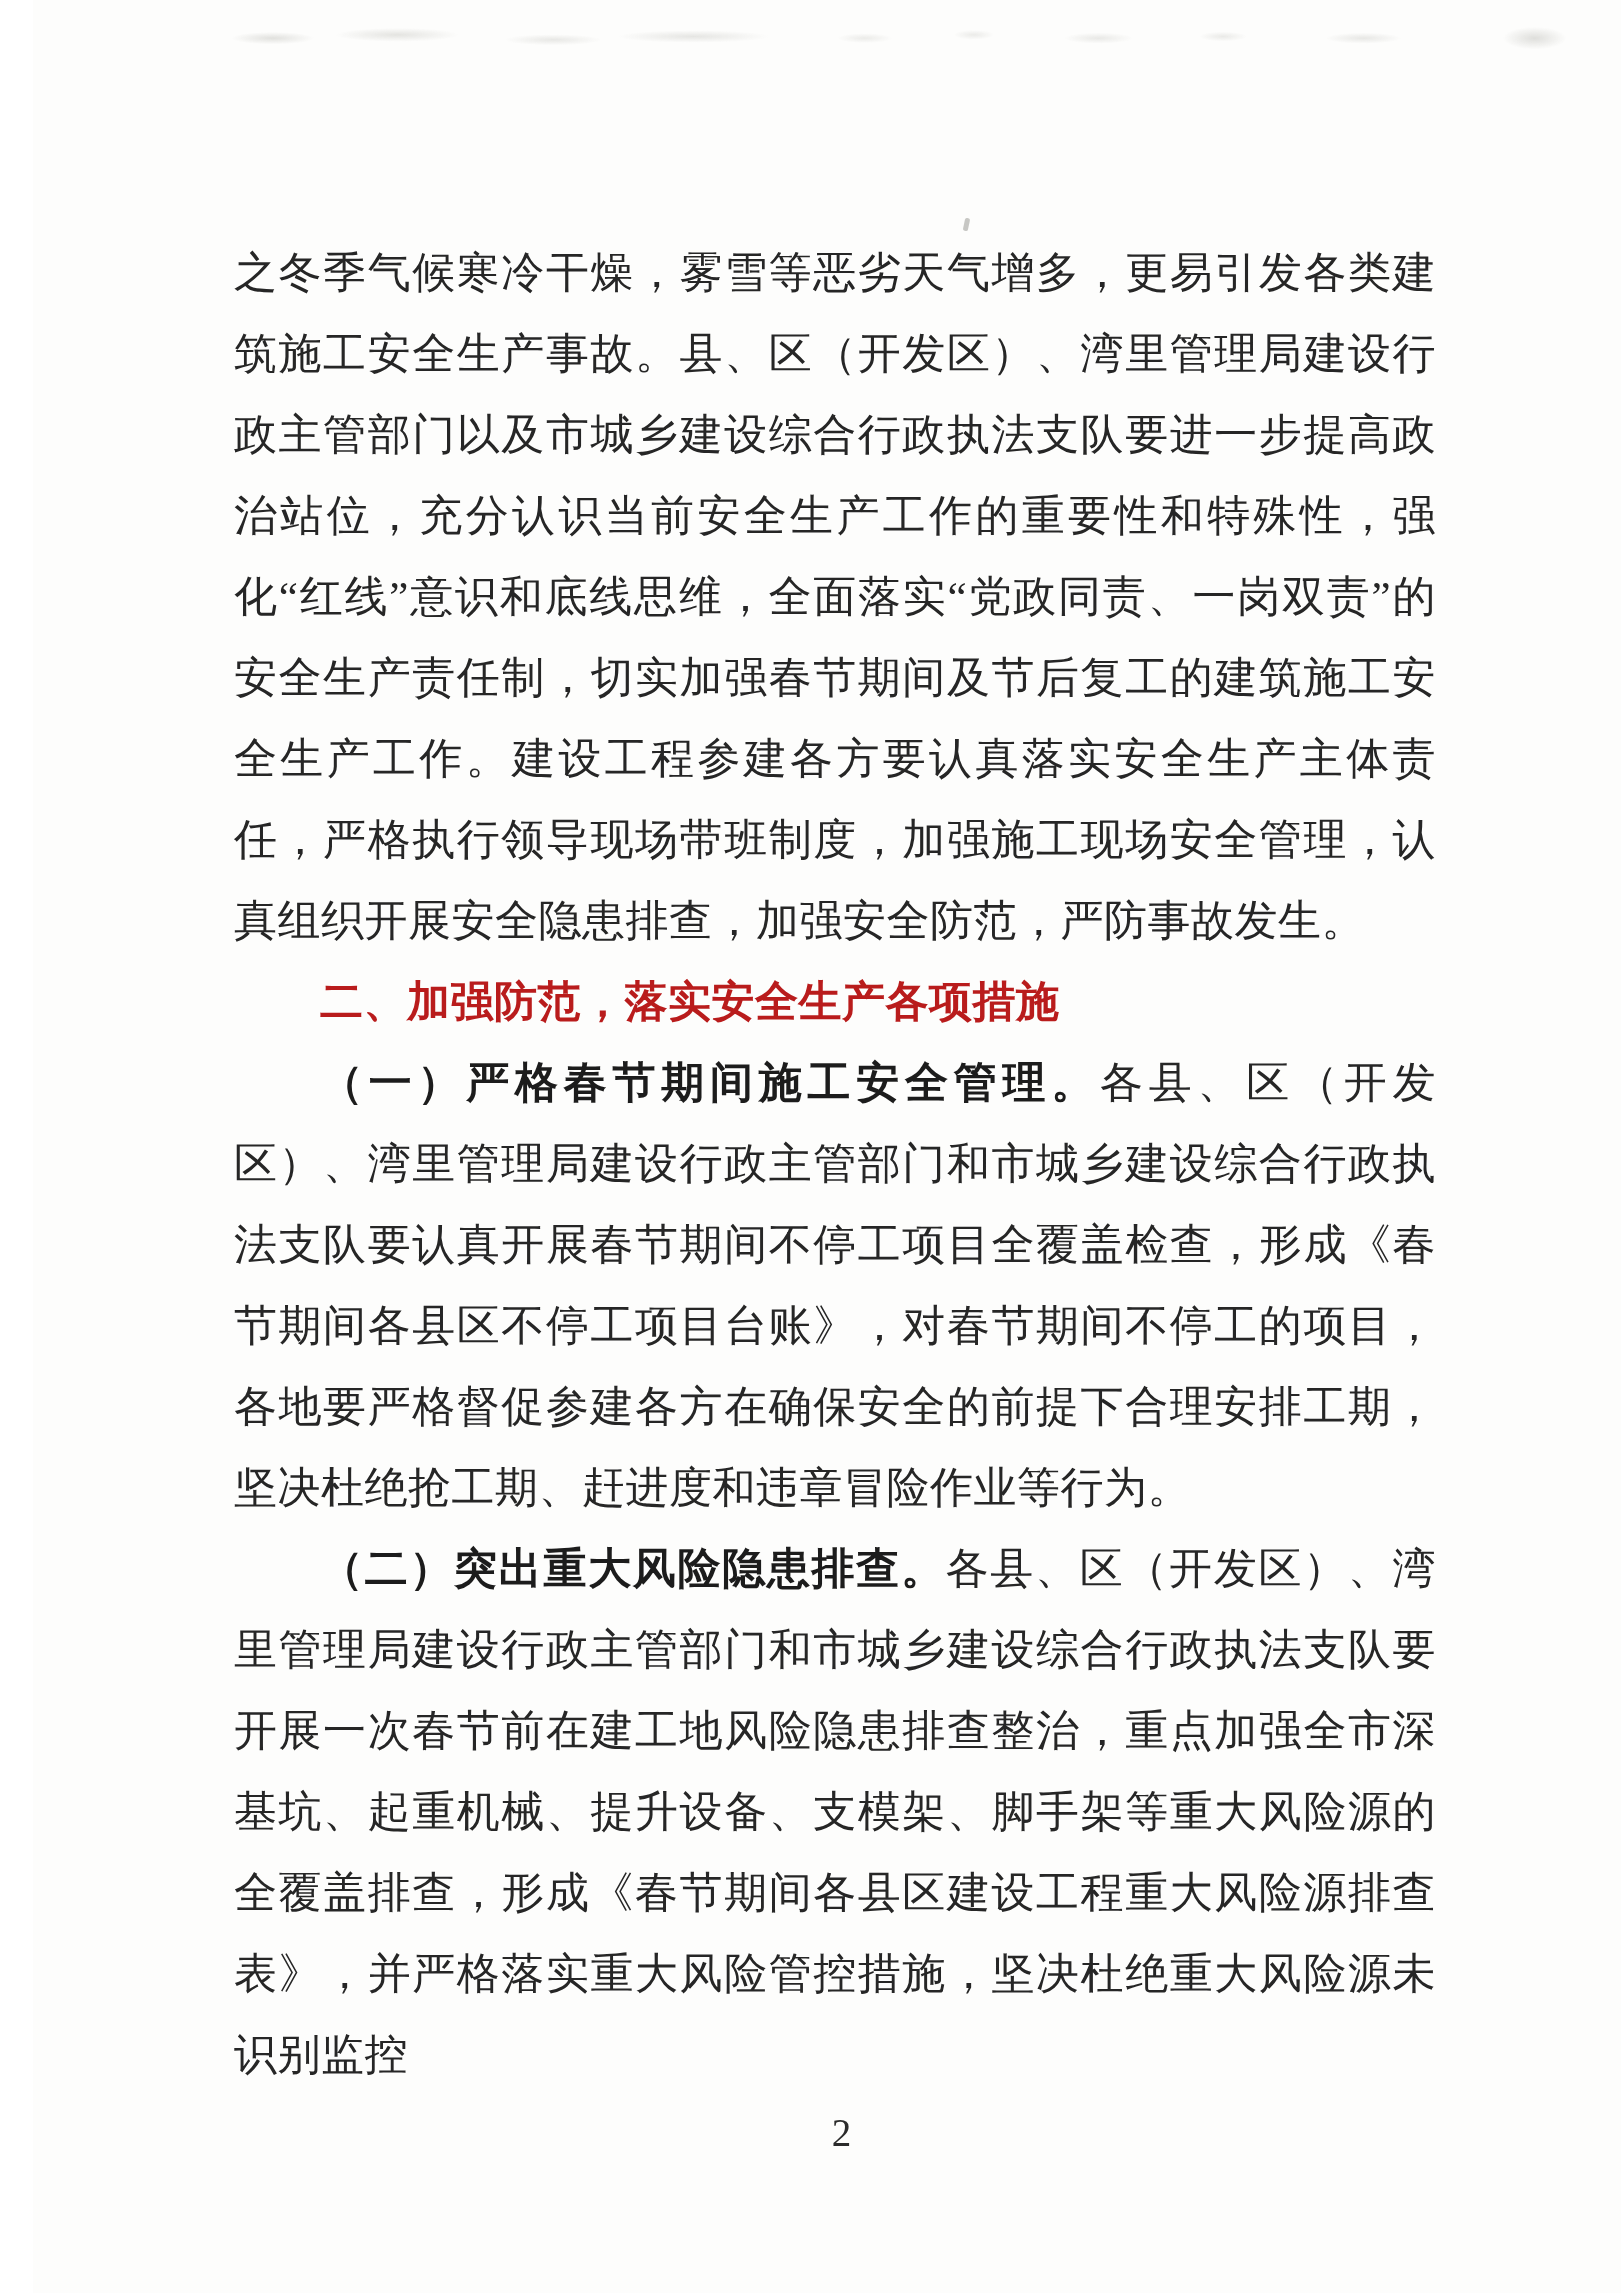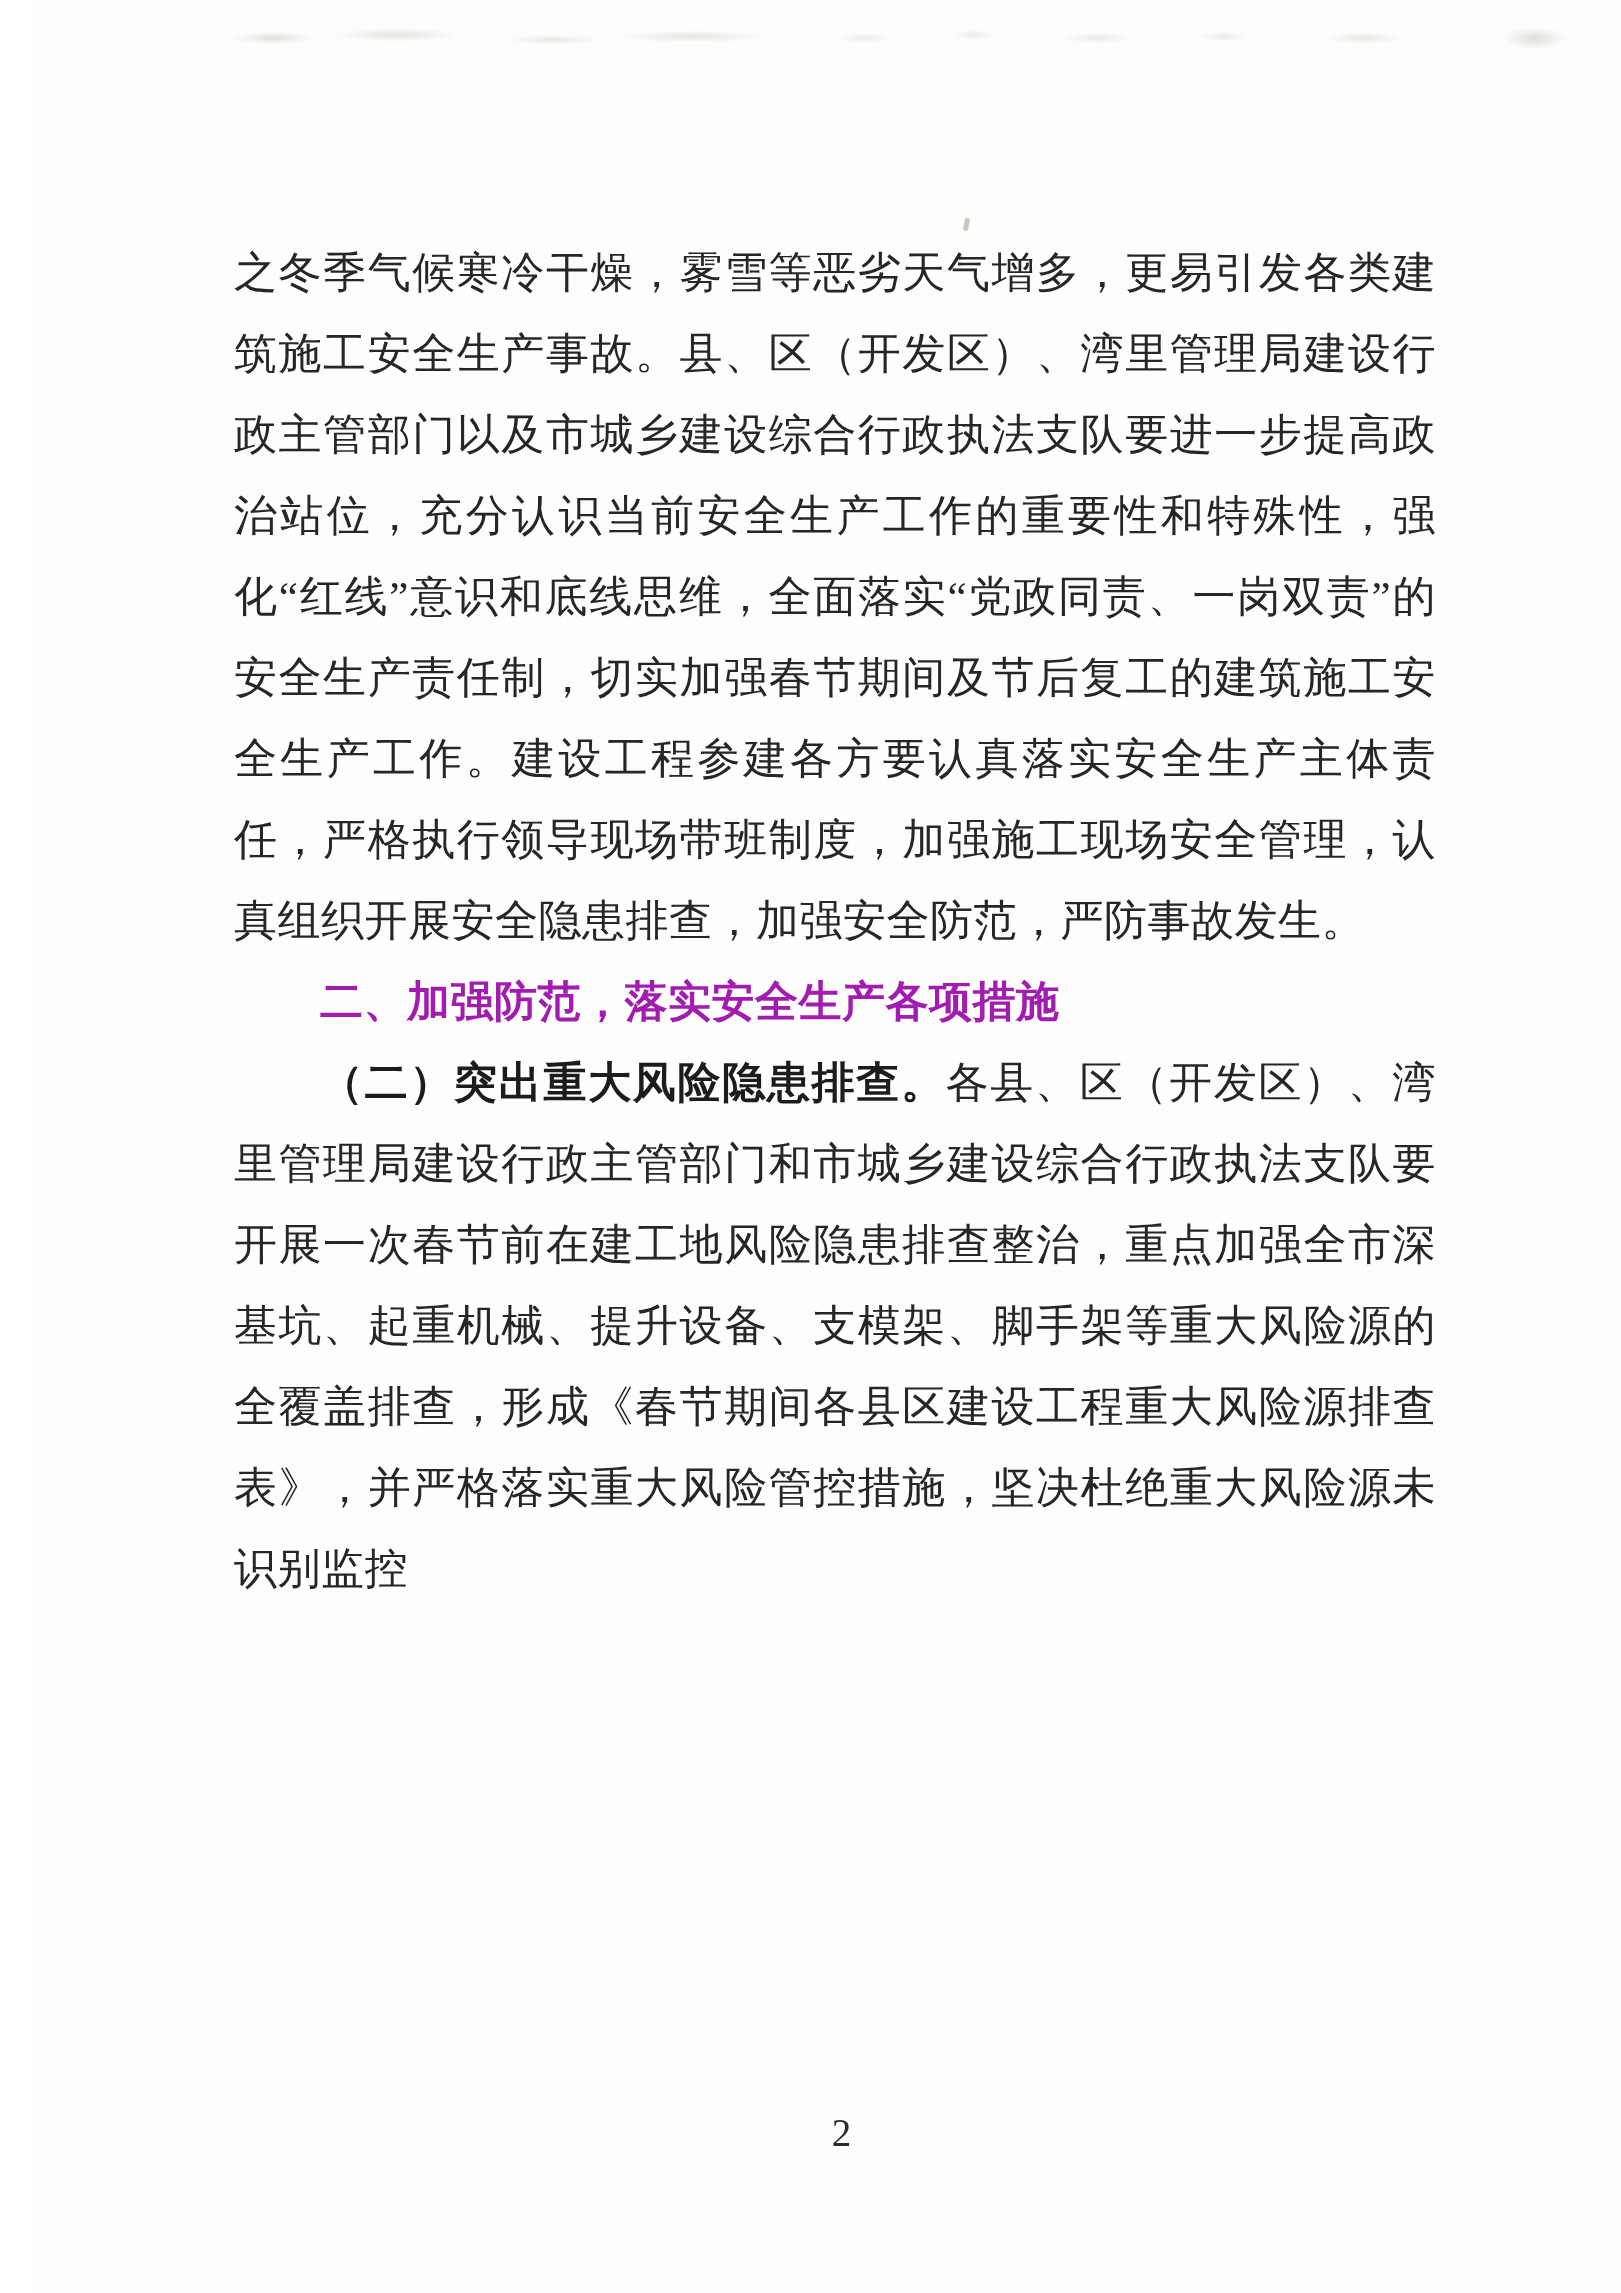--- a/index.html
+++ b/index.html
@@ -40,21 +40,21 @@
     font-size:43px;
     line-height:81px;
     text-align:justify;
     color:#262626;
     letter-spacing:0.5px;
   }
   p.indent{ text-indent:86px; }
   p.heading{
     font-family:"Liberation Sans","DejaVu Sans",sans-serif;
     font-weight:700;
-    color:#a21caf;
+    color:#b91c1c;
     text-indent:86px;
   }
   .lead{
     font-weight:700;
     color:#1c1c1c;
   }
   .page-number{
     position:absolute;top:2109px;left:0;width:100%;
     text-align:center;
     font-size:39px;line-height:47px;color:#2b2b2b;
@@ -69,20 +69,21 @@
 
   <div class="scan-noise"></div>
   <div class="stray-mark"></div>
 
   <main class="text-block">
 
     <p>之冬季气候寒冷干燥，雾雪等恶劣天气增多，更易引发各类建筑施工安全生产事故。县、区（开发区）、湾里管理局建设行政主管部门以及市城乡建设综合行政执法支队要进一步提高政治站位，充分认识当前安全生产工作的重要性和特殊性，强化“红线”意识和底线思维，全面落实“党政同责、一岗双责”的安全生产责任制，切实加强春节期间及节后复工的建筑施工安全生产工作。建设工程参建各方要认真落实安全生产主体责任，严格执行领导现场带班制度，加强施工现场安全管理，认真组织开展安全隐患排查，加强安全防范，严防事故发生。</p>
 
     <p class="heading">二、加强防范，落实安全生产各项措施</p>
 
+    <p class="indent"><span class="lead">（一）严格春节期间施工安全管理。</span><span>各县、区（开发区）、湾里管理局建设行政主管部门和市城乡建设综合行政执法支队要认真开展春节期间不停工项目全覆盖检查，形成《春节期间各县区不停工项目台账》，对春节期间不停工的项目，各地要严格督促参建各方在确保安全的前提下合理安排工期，坚决杜绝抢工期、赶进度和违章冒险作业等行为。</span></p>
 
     <p class="indent"><span class="lead">（二）突出重大风险隐患排查。</span><span>各县、区（开发区）、湾里管理局建设行政主管部门和市城乡建设综合行政执法支队要开展一次春节前在建工地风险隐患排查整治，重点加强全市深基坑、起重机械、提升设备、支模架、脚手架等重大风险源的全覆盖排查，形成《春节期间各县区建设工程重大风险源排查表》，并严格落实重大风险管控措施，坚决杜绝重大风险源未识别监控</span></p>
 
   </main>
 
   <footer class="page-number">2</footer>
 
 </div>
 
 

